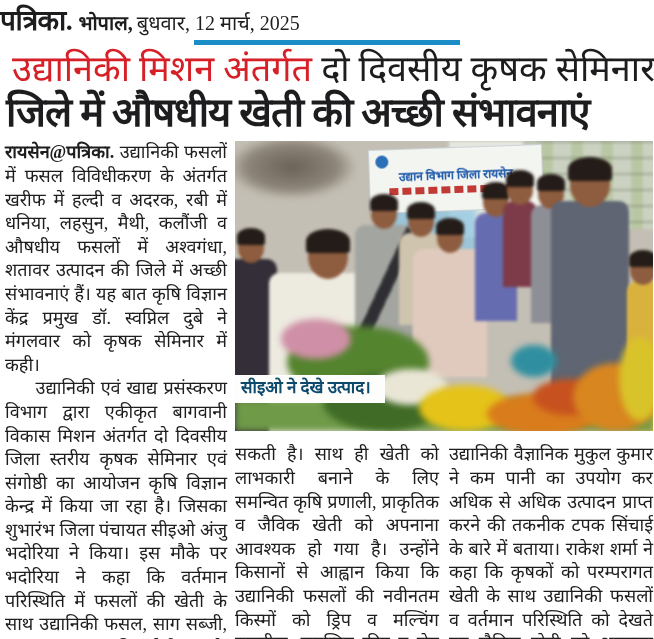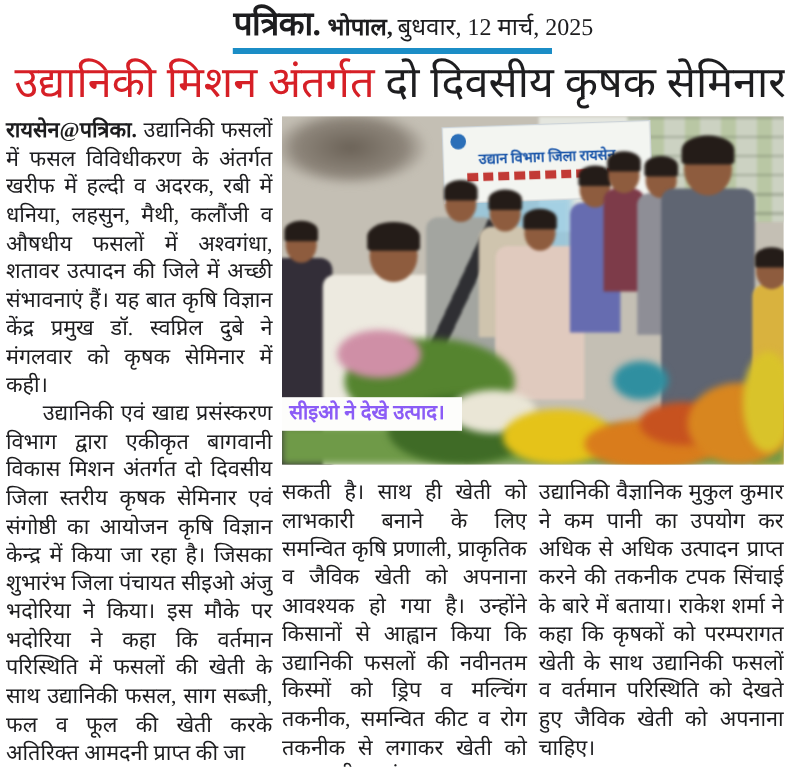--- a/index.html
+++ b/index.html
@@ -3,21 +3,21 @@
 <meta charset="utf-8">
 <style>
   html,body{
     margin:0;padding:0;width:654px;height:639px;overflow:hidden;
     background:#ffffff;color:#1d1d1f;
     font-family:"Liberation Serif","DejaVu Serif",serif;
   }
   .page{position:relative;width:654px;height:639px;}
 
   
-  .masthead{ text-align:center; padding-top:6px; line-height:1.1;padding-left:35px; }
+  .masthead{ padding-top:6px; line-height:1.1; }
   .masthead .brand{ font-size:28px; font-weight:bold; letter-spacing:-0.5px; }
   .masthead .city{ font-size:20px; font-weight:bold; margin-left:6px; }
   .masthead .date{ font-size:20px; font-weight:normal; margin-left:4px; }
   .masthead-rule{ width:266px; height:5px; background:#1b8dc6; margin:3px auto 0 auto; }
 
   
   .kicker{ padding:4px 10px 0 12px; font-size:36px; font-weight:normal; line-height:1.15; white-space:nowrap; }
   .kicker .hl{ color:#d61f26; }
   .headline{ padding:1px 4px 0 6px; font-size:40px; font-weight:bold; line-height:1.08; letter-spacing:-1px; white-space:nowrap; }
 
@@ -62,34 +62,35 @@
     width:26px; height:30px; border-radius:50%; background:#8e5c3e; }
   .p::after{ content:''; position:absolute; top:-31px; left:50%; transform:translateX(-50%);
     width:28px; height:17px; border-radius:50% 50% 10% 10%; background:#241c18; }
   .pBig::before{ width:40px; height:44px; top:-38px; }
   .pBig::after{ width:44px; height:24px; top:-44px; }
 
   .produce-base{ left:0; top:258px; width:418px; height:32px; background:#6f9a48; }
   .blob{ border-radius:50%; }
 
   .caption{ left:0; bottom:28px; background:#fdfdfb; padding:3px 14px 5px 6px;
-    font-size:17px; font-weight:600; color:#8b5cf6; line-height:1.2; filter:none; }
+    font-size:17px; font-weight:600; color:#0c4a6e; line-height:1.2; filter:none; }
 </style>
 </head>
 <body>
 
 <div class="page">
 
   <div class="masthead">
     <span class="brand">पत्रिका.</span><span class="city">भोपाल,</span><span class="date">बुधवार, 12 मार्च, 2025</span>
   </div>
   <div class="masthead-rule"></div>
 
   <div class="kicker"><span class="hl">उद्यानिकी मिशन अंतर्गत</span><span> दो दिवसीय कृषक सेमिनार का शुभारंभ</span></div>
 
+  <div class="headline">जिले में औषधीय खेती की अच्छी संभावनाएं</div>
 
   <div class="body-wrap">
 
     <div class="colL btxt">
       <p><span class="dateline">रायसेन@पत्रिका.</span><span> उद्यानिकी फसलों में फसल विविधीकरण के अंतर्गत खरीफ में हल्दी व अदरक, रबी में धनिया, लहसुन, मैथी, कलौंजी व औषधीय फसलों में अश्वगंधा, शतावर उत्पादन की जिले में अच्छी संभावनाएं हैं। यह बात कृषि विज्ञान केंद्र प्रमुख डॉ. स्वप्निल दुबे ने मंगलवार को कृषक सेमिनार में कही।</span></p>
       <p class="indent">उद्यानिकी एवं खाद्य प्रसंस्करण विभाग द्वारा एकीकृत बागवानी विकास मिशन अंतर्गत दो दिवसीय जिला स्तरीय कृषक सेमिनार एवं संगोष्ठी का आयोजन कृषि विज्ञान केन्द्र में किया जा रहा है। जिसका शुभारंभ जिला पंचायत सीइओ अंजु भदोरिया ने किया। इस मौके पर भदोरिया ने कहा कि वर्तमान परिस्थिति में फसलों की खेती के साथ उद्यानिकी फसल, साग सब्जी, फल व फूल की खेती करके अतिरिक्त आमदनी प्राप्त की जा</p>
     </div>
 
     <div class="right">
 

